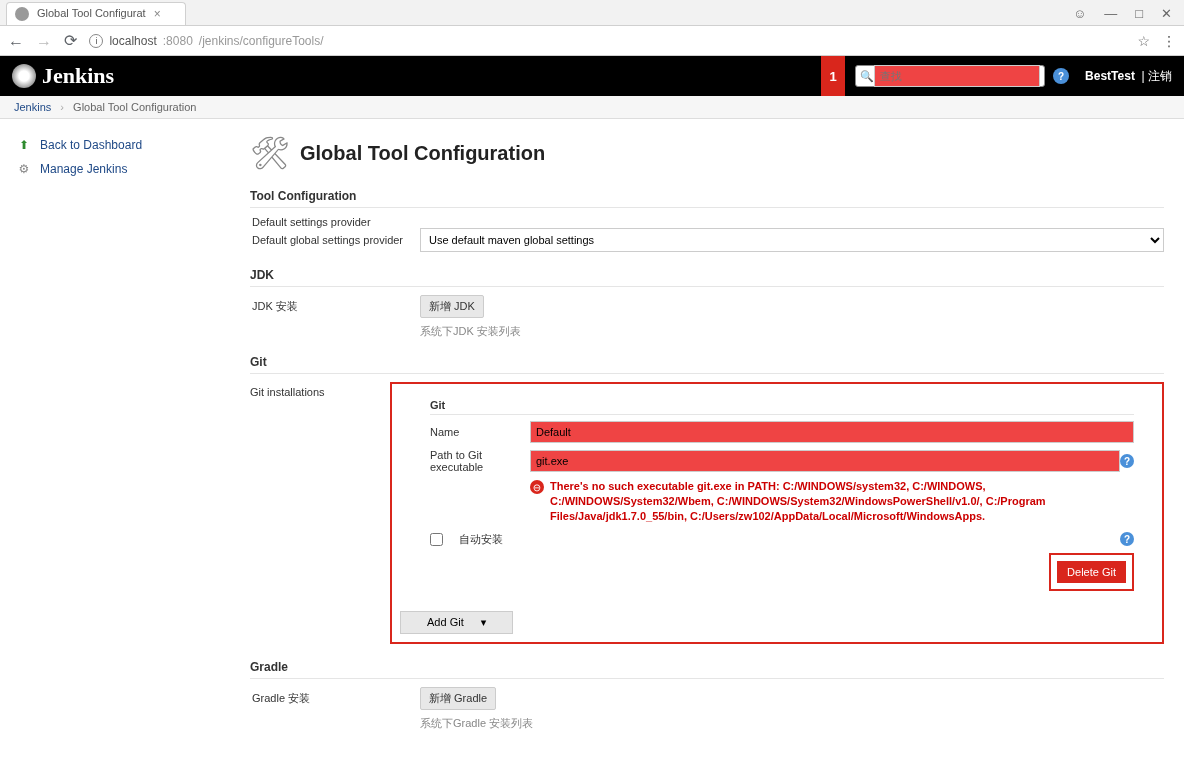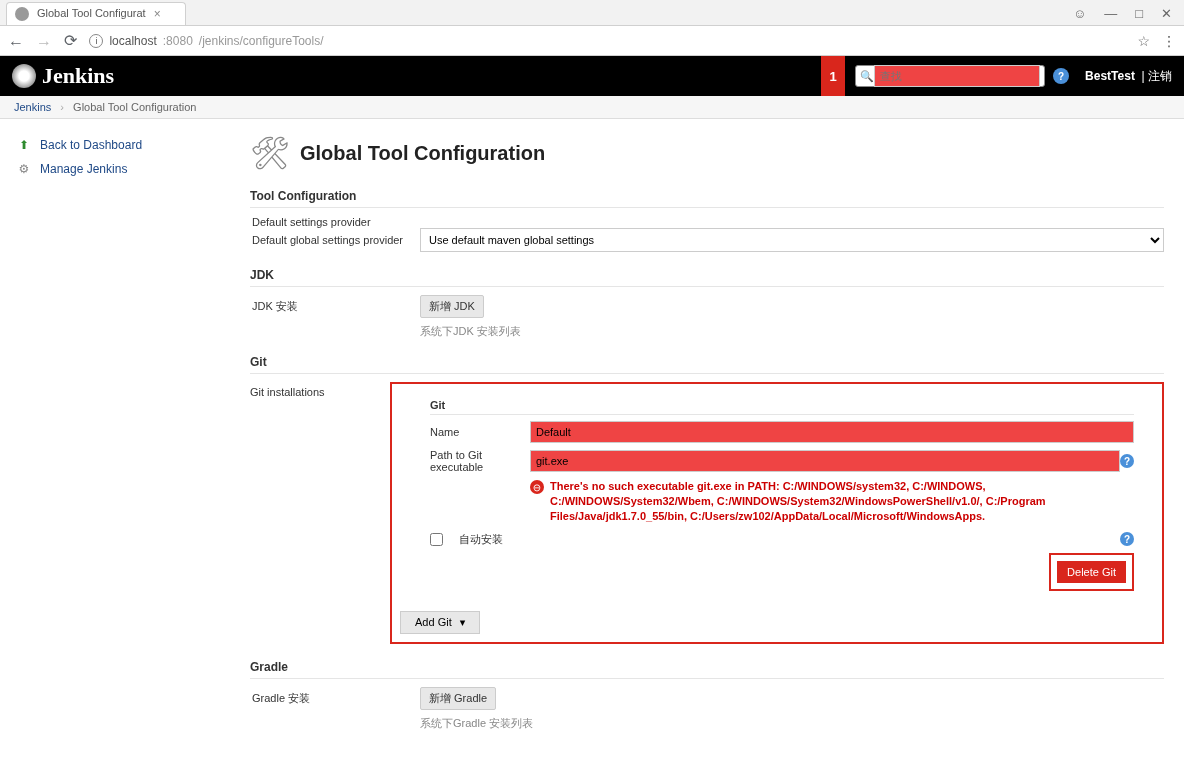--- a/index.html
+++ b/index.html
@@ -55,21 +55,21 @@
 .inner-row .ilbl{width:100px;font-size:11px;color:#333}
 .error-row{display:flex;align-items:flex-start;margin:4px 0 8px 100px}
 .error-ic{width:14px;height:14px;background:#d9261c;border-radius:50%;color:#fff;display:flex;align-items:center;justify-content:center;font-size:10px;margin-right:6px;margin-top:1px;flex:none}
 .error-text{color:#c00;font-size:11px;font-weight:bold;line-height:1.35}
 .auto-row{display:flex;align-items:center;gap:16px;font-size:11px;color:#333;margin:6px 0 2px 0}
 .help2{width:14px;height:14px;border-radius:50%;background:#4a90d9;color:#fff;display:flex;align-items:center;justify-content:center;font-size:10px;font-weight:bold;flex:none;margin-left:8px}
 .del-wrap{display:flex;justify-content:flex-end;margin:6px 0}
 .del-box{border:2px solid #d9261c;padding:6px}
 .del-btn{background:#d9261c;color:#fff;border:none;padding:5px 10px;font-size:11px;cursor:pointer}
 .addgit-row{margin-top:10px}
-.addgit{background:#e8e8e8;border:1px solid #ccc;padding:4px 14px;font-size:11px;cursor:pointer;display:inline-flex;align-items:center;gap:8px}
+.addgit{background:#e8e8e8;border:1px solid #ccc;padding:4px 26px;font-size:11px;cursor:pointer;display:inline-flex;align-items:center;gap:17px}
 .flex-spread{display:flex;align-items:center}
 .flex-spread .help2{margin-left:auto}
 </style>
 </head>
 <body>
 
 <div class="chrome-bar">
   <div class="tab">
     <span class="favicon"></span>
     <span>Global Tool Configurat</span>

